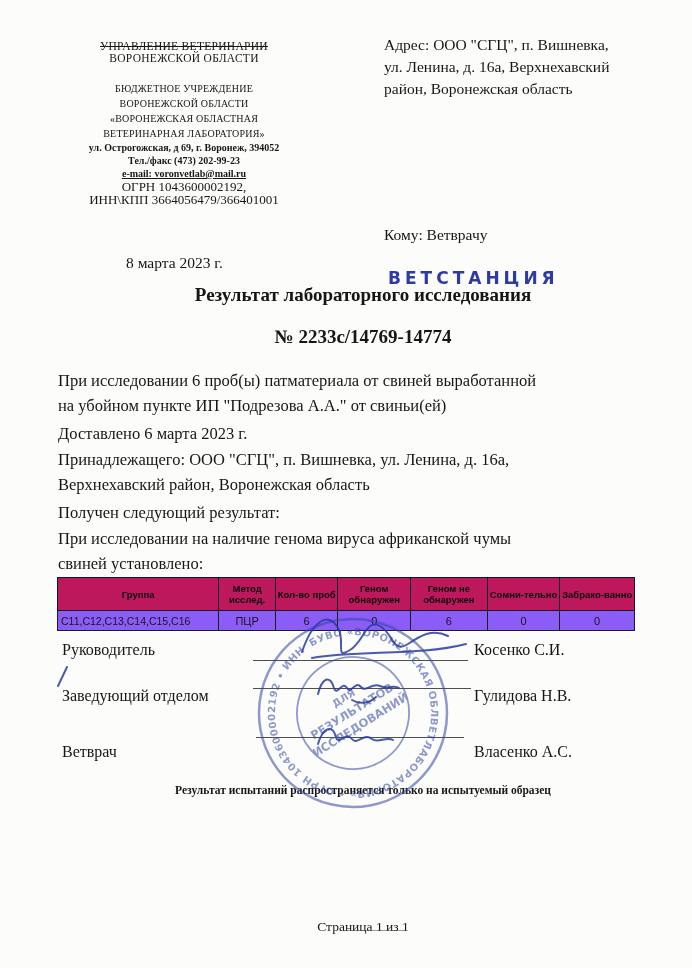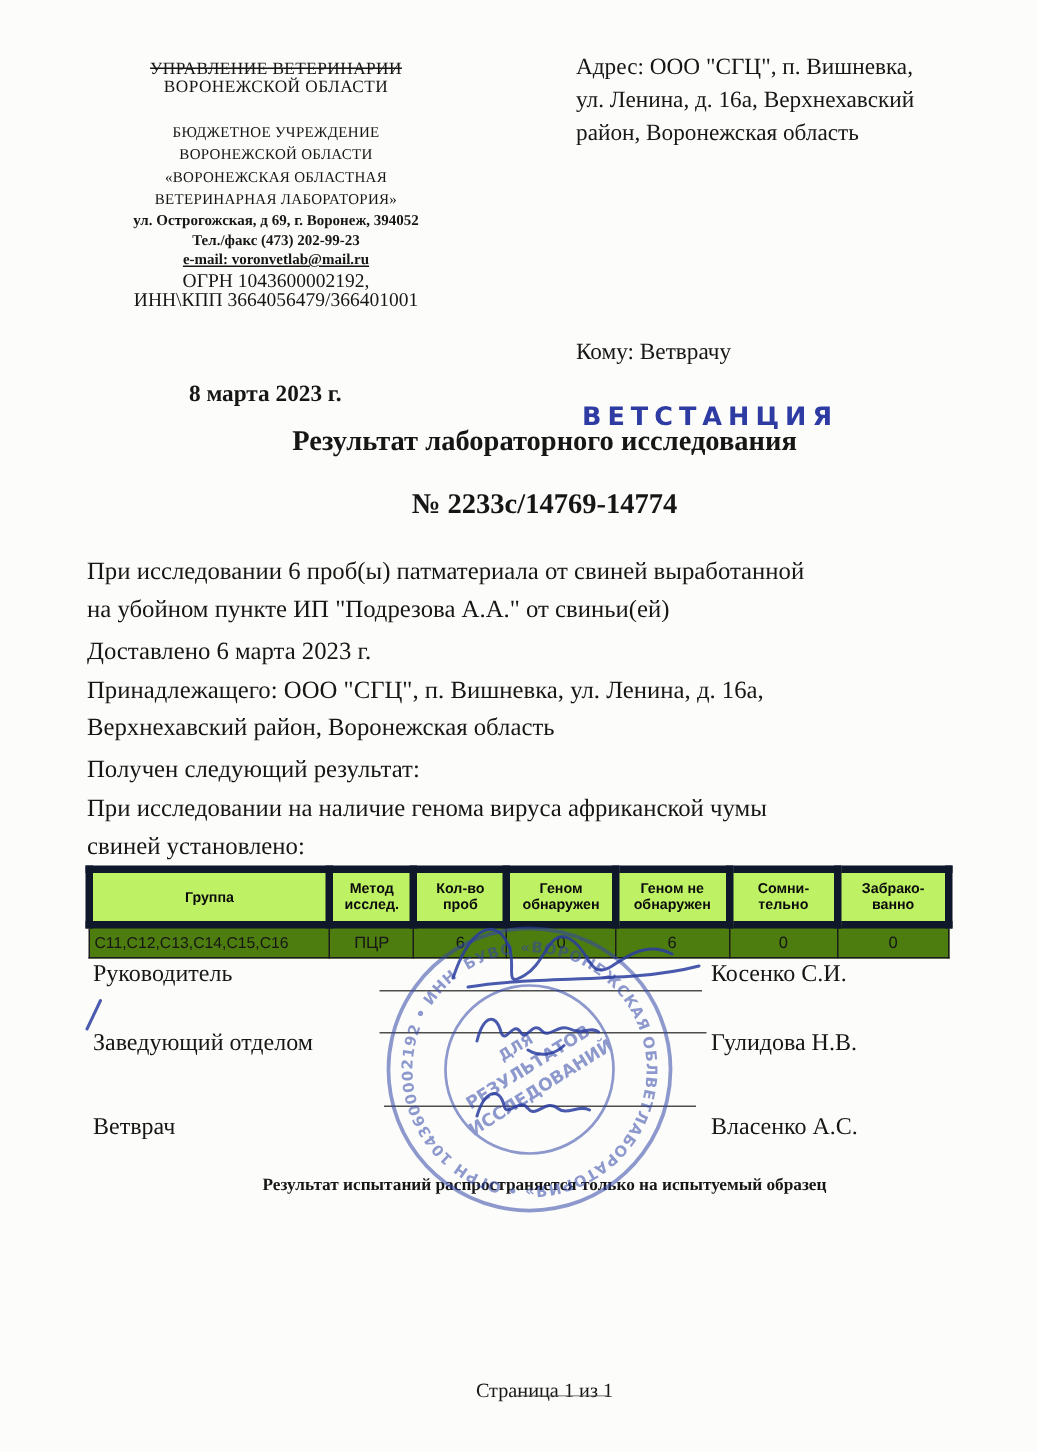--- a/index.html
+++ b/index.html
@@ -13,44 +13,44 @@
   .letterhead { position:absolute; left:48px; top:40px; width:272px; text-align:center; }
   .lh-dept1 { font-size:11.5px; text-decoration:line-through; letter-spacing:.3px; }
   .lh-dept2 { font-size:11.5px; margin-bottom:17px; letter-spacing:.3px; }
   .lh-org   { font-size:10px; line-height:15px; letter-spacing:.2px; }
   .lh-small { font-size:10px; font-weight:bold; line-height:13px; }
   .lh-email { text-decoration:underline; }
   .lh-reg   { font-size:13px; line-height:13px; }
   
   .addressee { position:absolute; left:384px; top:34px; width:268px; font-size:15.5px; line-height:22px; }
   .kome { position:absolute; left:384px; top:226px; font-size:15.5px; }
-  .date { position:absolute; left:126px; top:254px; font-size:15.5px; font-weight:bold; }
+  .date { position:absolute; left:126px; top:254px; font-size:15.5px; font-weight:normal; }
   .vetstamp {
     position:absolute; left:388px; top:268px;
     font-family:"DejaVu Sans", sans-serif; font-weight:bold; font-size:17px;
     letter-spacing:4px; color:#2d3ba3;
   }
   .title1, .title2 { position:absolute; left:0; width:100%; text-align:center; font-weight:bold; font-size:19px; }
   .title1 { top:284px; }
   .title2 { top:326px; }
   .body-text { position:absolute; left:58px; width:600px; font-size:16.5px; line-height:25px; }
   .p1 { top:368px; } .p2 { top:421px; } .p3 { top:447px; } .p4 { top:500px; } .p5 { top:526px; }
   
   .result-table {
     position:absolute; left:57px; top:577px; width:578px;
     border-collapse:collapse; table-layout:fixed;
     font-family:"Liberation Sans", sans-serif;
   }
   .result-table th {
-    background:#bef264; border:5px solid #0f172a; color:#0b0b0b;
+    background:#be185d; border:1px solid #0f172a; color:#0b0b0b;
     font-size:9.5px; font-weight:600; padding:2px 1px; height:28px; text-align:center;
   }
   .result-table td {
     border:1px solid #1c1c1c; font-size:11px; padding:2px 3px; height:15px;
-    text-align:center; background:#4d7c0f;
+    text-align:center; background:#8b5cf6;
   }
   .result-table td.group-cell { text-align:left; font-size:10.5px; }
   
   .sig-role { position:absolute; left:62px;  font-size:16px; }
   .sig-name { position:absolute; left:474px; font-size:16px; }
   .row1 { top:641px; } .row2 { top:687px; } .row3 { top:743px;text-align:right; }
   .sig-line { position:absolute; height:1px; background:#2f2f2f; opacity:.85; }
   .line1 { left:253px; top:660px; width:215px; }
   .line2 { left:253px; top:688px; width:218px; }
   .line3 { left:256px; top:737px; width:208px; }

